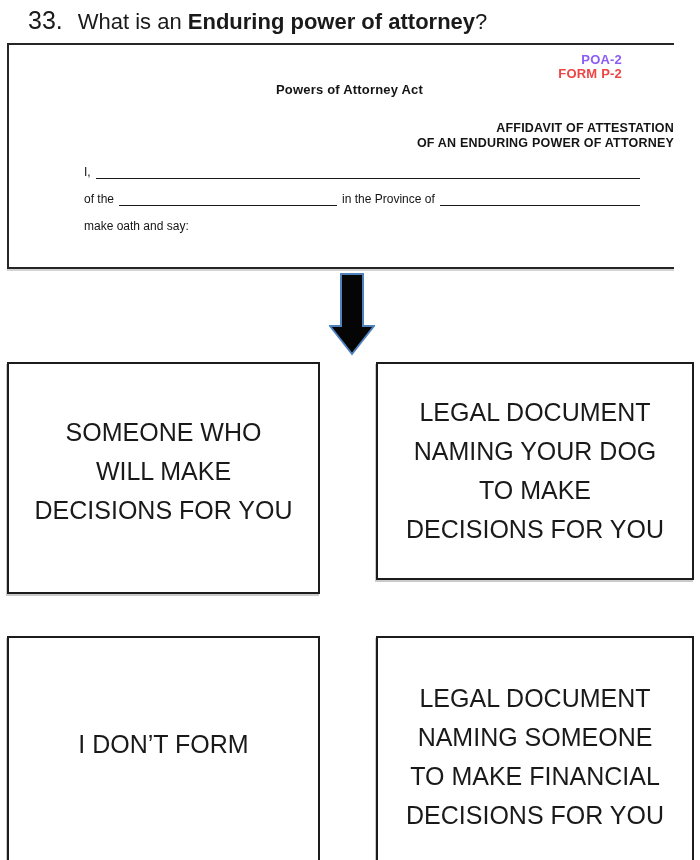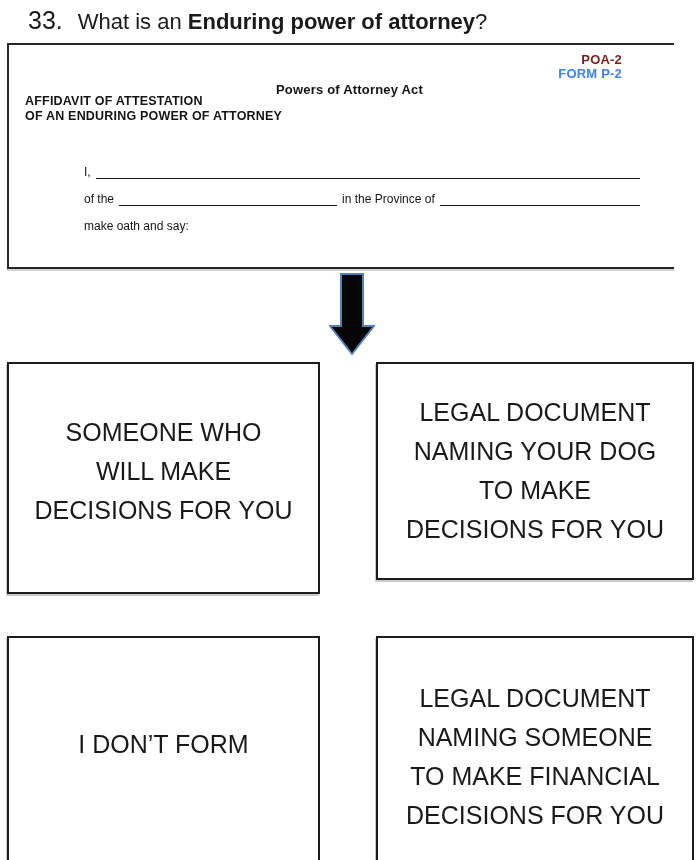--- a/index.html
+++ b/index.html
@@ -21,27 +21,27 @@
   .form-doc{
     position:absolute;left:7px;top:43px;width:665px;height:222px;
     border-top:2px solid #262626;border-left:2px solid #262626;border-bottom:2px solid #262626;
     box-shadow:0 2px 0 rgba(160,160,160,.45);
     background:#fff;font-size:12px;color:#141414;
   }
   .poa-ref{
     position:absolute;top:8px;right:52px;text-align:right;
     font-size:13px;font-weight:700;line-height:14px;letter-spacing:.2px;
   }
-  .form-no{color:#3b82f6;}
+  .form-no{color:#ef4444;}
   .act-title{
     position:absolute;top:37px;left:16px;right:0;text-align:center;
     font-size:13px;font-weight:700;letter-spacing:.2px;
   }
   .affidavit{
-    position:absolute;top:49px;left:16px;right:0;text-align:left;
+    position:absolute;top:76px;left:16px;right:0;text-align:right;
     font-size:12.5px;font-weight:700;line-height:14.5px;letter-spacing:.2px;
   }
   .frow{
     position:absolute;left:75px;right:34px;display:flex;align-items:flex-end;
     font-size:12px;line-height:14px;white-space:nowrap;
   }
   .frow .lbl{padding-right:5px;}
   .blank{border-bottom:1.5px solid #1a1a1a;height:13px;}
   .grow{flex:1 1 auto;}
   .fix222{flex:0 0 218px;}
@@ -71,21 +71,21 @@
 
 <div class="page">
 
   <div class="q-title">
     <span class="q-num">33.</span>
     <span class="q-text"><span>What is an </span><b>Enduring power of attorney</b><span>?</span></span>
   </div>
 
   <div class="form-doc">
     <div class="poa-ref">
-      <div style="color:#7f1d1d;">POA-2</div>
+      <div style="color:#8b5cf6;">POA-2</div>
       <div class="form-no">FORM P-2</div>
     </div>
     <div class="act-title">Powers of Attorney Act</div>
     <div class="affidavit">
       <div>AFFIDAVIT OF ATTESTATION</div>
       <div>OF AN ENDURING POWER OF ATTORNEY</div>
     </div>
     <div class="frow row-i">
       <span class="lbl">I,</span>
       <span class="blank grow"></span>

